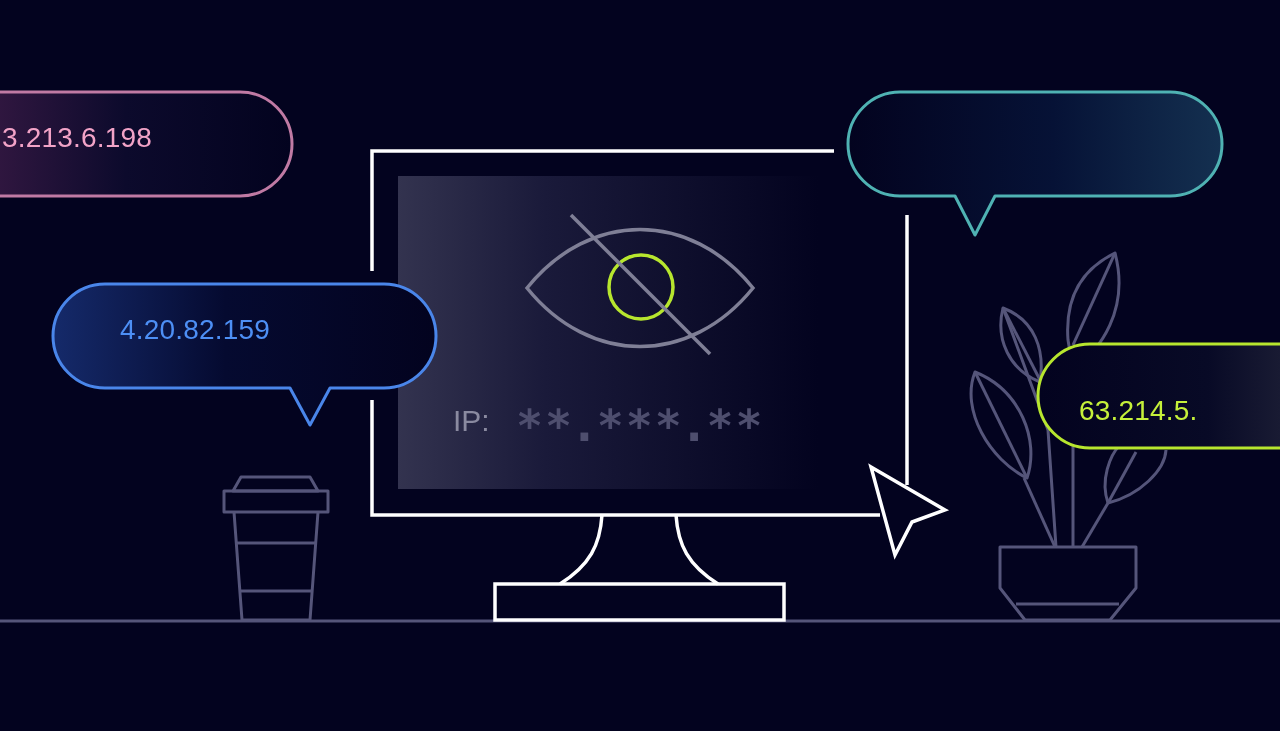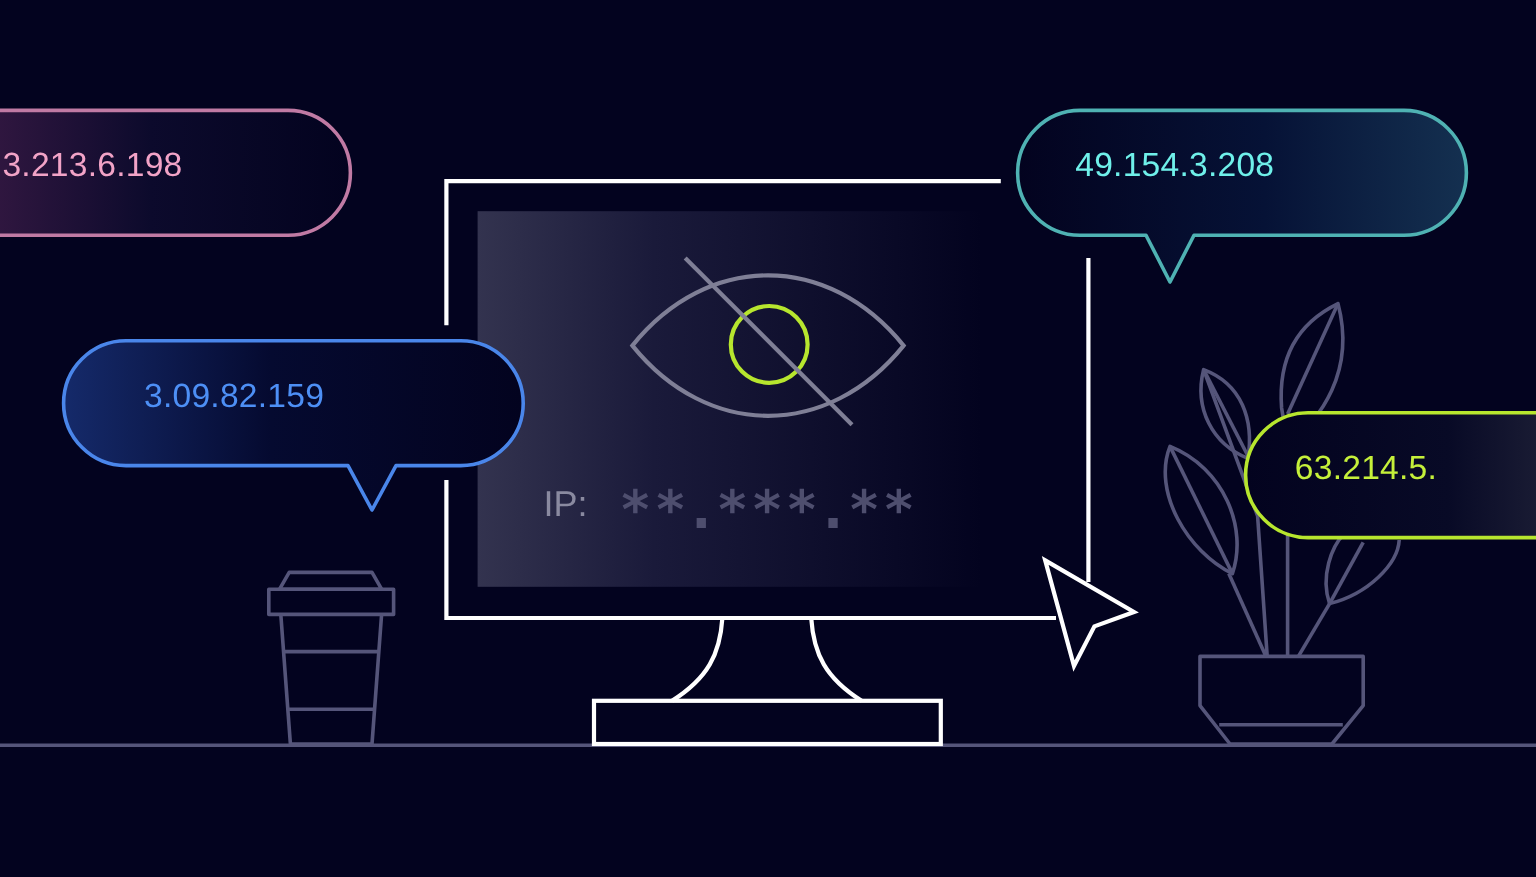--- a/index.html
+++ b/index.html
@@ -137,20 +137,19 @@
     <g>
       <path d="M1320 344 L1090 344 A52 52 0 0 0 1090 448 L1320 448 Z" fill="url(#greenGrad)" stroke="#b7e62e" stroke-width="3"></path>
     </g>
 
     <g>
       <path d="M871 467 L945 510 L912 522 L895 555 Z" fill="#03031f" stroke="#ffffff" stroke-width="3.5" stroke-linejoin="miter"></path>
     </g>
   </svg>
 
   <div class="bubble-text" style="left:2px; top:124px; color:#f2a3c7;">3.213.6.198</div>
-  <div class="bubble-text" style="left:120px; top:316px; color:#4d8ff5;">3.09.82.159</div>
-  <div class="bubble-text" style="left:896px; top:124px; color:#6ff0ea;">49.154.3.208</div>
-  <div class="bubble-text" style="left:1079px; top:376px; color:#c5f03a;">63.214.5.</div>
+  <div class="bubble-text" style="left:120px; top:316px; color:#4d8ff5;">4.20.82.159</div>
+  <div class="bubble-text" style="left:1079px; top:397px; color:#c5f03a;">63.214.5.</div>
 
   <div class="ip-label" style="left:453px; top:406px; color:#8a8aa0;">IP:</div>
   <div class="ip-mask" style="left:518px; top:404px; color:#4e4e6e;">**.***.**</div>
 
 </div>
 
 </body></html>

